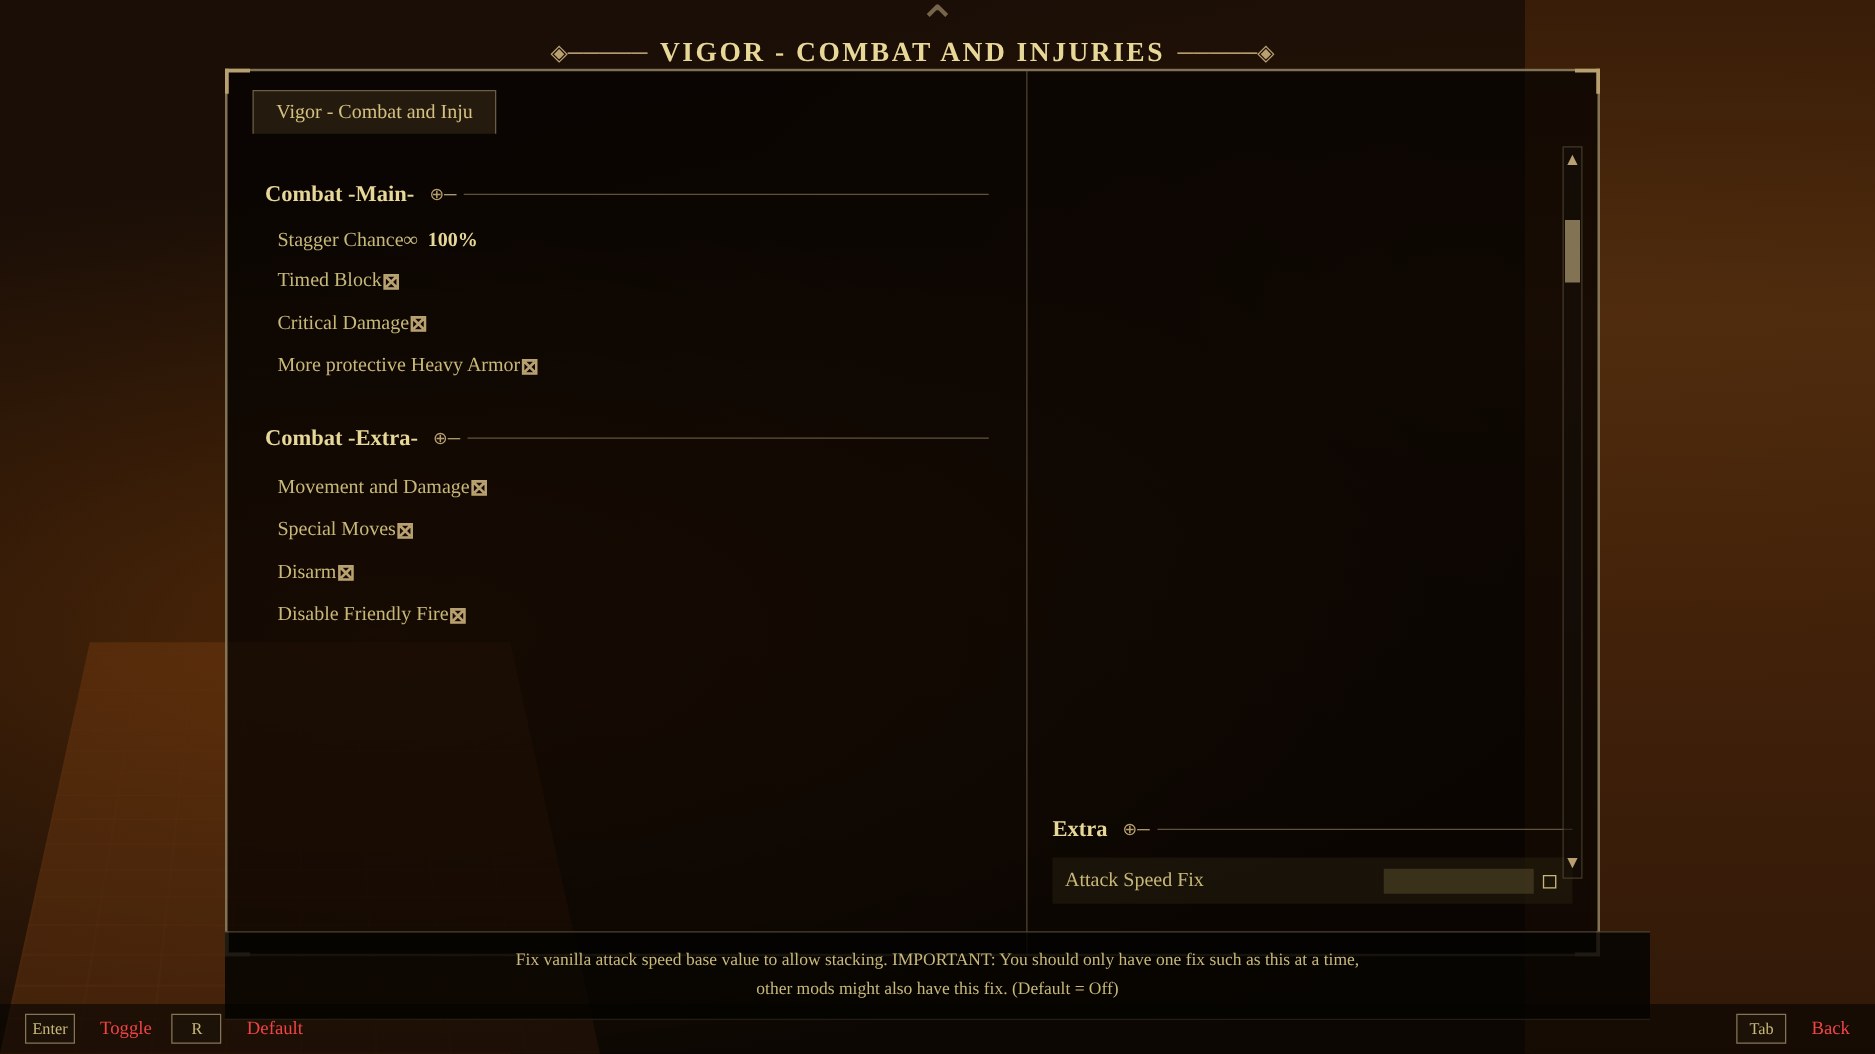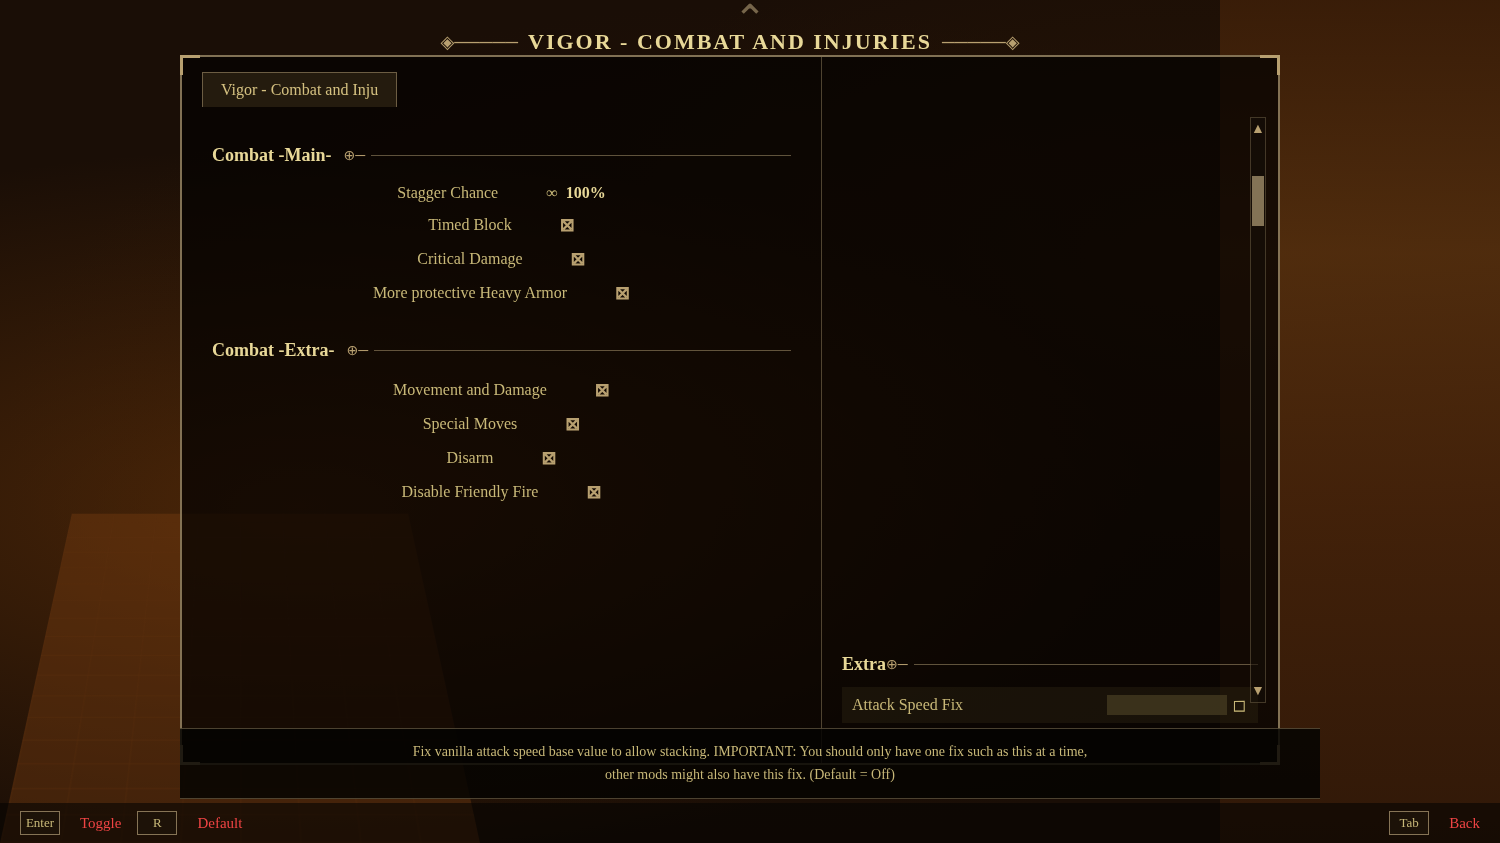--- a/index.html
+++ b/index.html
@@ -165,25 +165,24 @@
 
     .section-knot {
       color: #b8a070;
       font-size: 14px;
       margin-right: 6px;
     }
 
     .setting-item {
       display: flex;
       align-items: center;
-      justify-content: center;
+      justify-content: flex-start;
       padding: 6px 10px;
       color: #c8b878;
       font-size: 16px;
-      gap: 48px;
     }
 
     .setting-name {
       color: #c8b878;
       font-size: 16px;
     }
 
     .setting-value {
       display: flex;
       align-items: center;
@@ -219,20 +218,21 @@
     .extra-header {
       display: flex;
       align-items: center;
       margin-bottom: 12px;
     }
 
     .extra-title {
       color: #e8d898;
       font-size: 18px;
       font-weight: bold;
+      margin-right: 12px;
     }
 
     .attack-speed-item {
       display: flex;
       align-items: center;
       justify-content: space-between;
       padding: 6px 10px;
       color: #c8b878;
       font-size: 16px;
       background: rgba(60, 50, 25, 0.3);
@@ -295,21 +295,21 @@
       font-size: 14px;
       line-height: 1;
       cursor: pointer;
     }
     .scrollbar-arrow-up { top: 4px; }
     .scrollbar-arrow-down { bottom: 4px; }
 
     
     .description-bar {
       position: absolute;
-      bottom: 44px;
+      bottom: 27px;
       left: 180px;
       right: 180px;
       background: rgba(5, 3, 1, 0.85);
       border-top: 1px solid rgba(180, 160, 120, 0.4);
       border-bottom: 1px solid rgba(180, 160, 120, 0.4);
       padding: 12px 30px;
       text-align: center;
     }
 
     .description-text {

